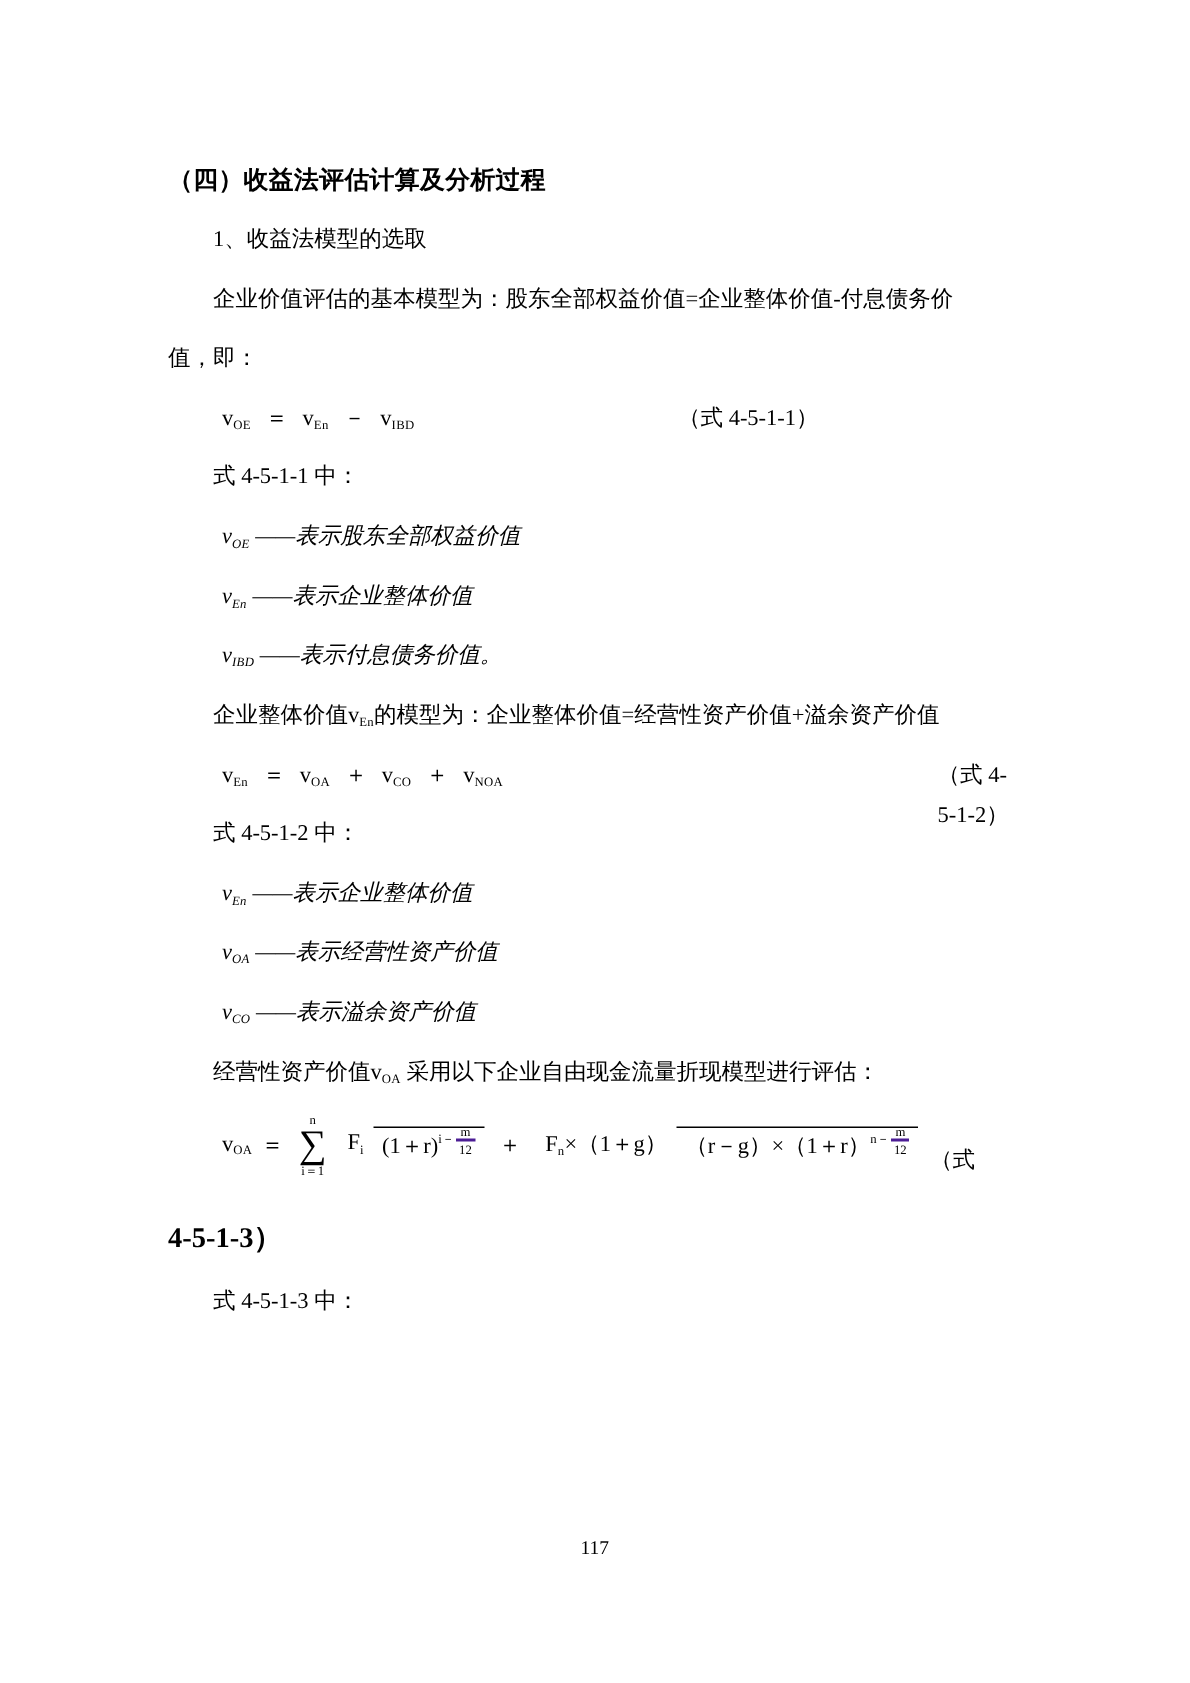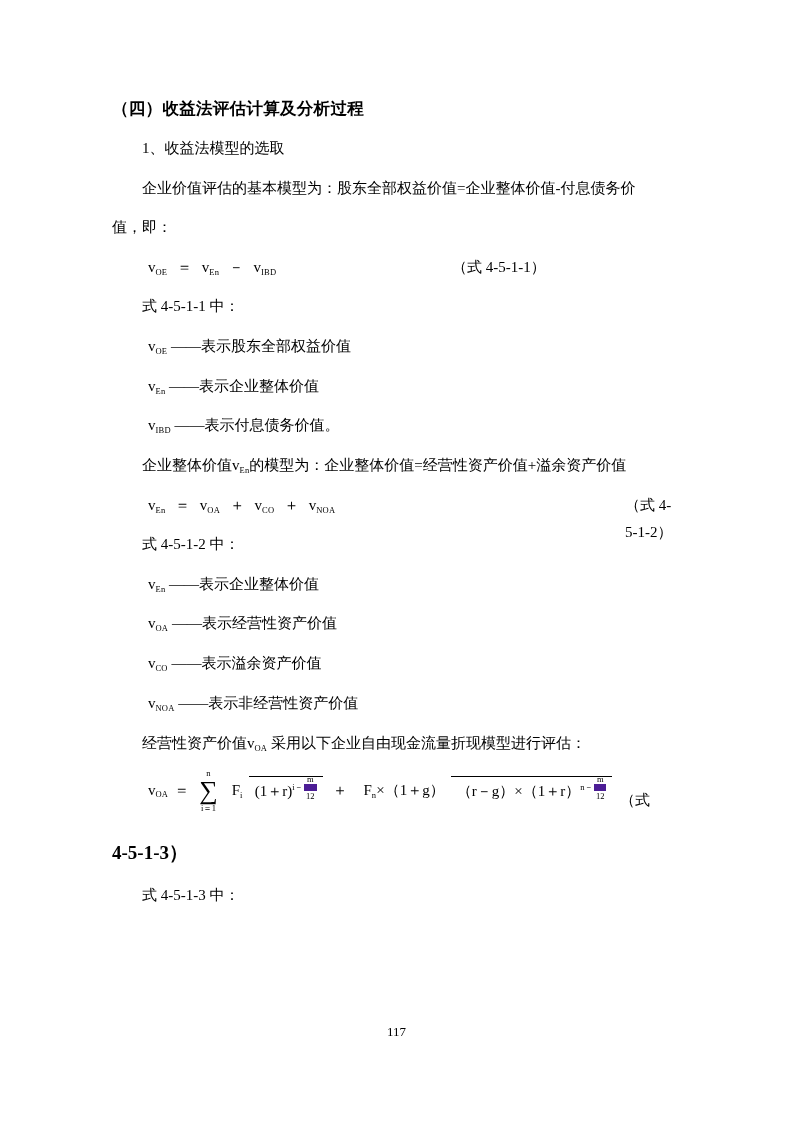--- a/index.html
+++ b/index.html
@@ -20,21 +20,21 @@
     width: 793px;
     height: 1122px;
     box-sizing: border-box;
     padding: 96px 112px 0 112px;
   }
   .heading {
     font-family: "Liberation Sans", "DejaVu Sans", sans-serif;
     font-weight: bold;
     font-size: 16.5px;
     line-height: 1.5;
-    margin: 0 0 14px 0;
+    margin: 12px 0 14px 0;
     letter-spacing: 0.3px;
   }
   p.body-line {
     font-size: 15px;
     line-height: 1.85;
     margin: 0 0 12px 0;
     text-align: justify;
     text-justify: inter-ideograph;
   }
   p.indent1 {
@@ -77,20 +77,21 @@
     font-size: 8.5px;
     vertical-align: baseline;
     position: relative;
     top: -6px;
   }
   .deflist p {
     font-size: 15px;
     line-height: 1.85;
     margin: 0 0 12px 0;
     padding-left: 36px;
+    font-style: italic;
   }
   .big-formula {
     position: relative;
     padding-left: 36px;
     margin: 10px 0 2px 0;
     height: 64px;
   }
   .bf-inner {
     display: inline-flex;
     align-items: center;
@@ -136,21 +137,21 @@
     vertical-align: middle;
     font-size: 8.5px;
     position: relative;
     top: -5px;
     margin-left: 1px;
   }
   .nested-frac .n {
     padding: 0 2px;
   }
   .nested-frac .d {
-    border-top: 7px solid #4c1d95;
+    border-top: 2px solid #4c1d95;
     padding: 0 2px;
     text-align: center;
   }
   .tag-right {
     position: absolute;
     left: 508px;
     top: 22px;
     font-size: 15px;
   }
   .tag-cont {
@@ -233,24 +234,20 @@
       <span class="var">v</span><sub>En</sub>
       <span>——表示企业整体价值</span>
     </p>
     <p>
       <span class="var">v</span><sub>OA</sub>
       <span>——表示经营性资产价值</span>
     </p>
     <p>
       <span class="var">v</span><sub>CO</sub>
       <span>——表示溢余资产价值</span>
-    </p>
-    <p>
-      <span class="var">v</span><sub>NOA</sub>
-      <span>——表示非经营性资产价值</span>
     </p>
   </div>
 
   <p class="body-line indent1">
     <span>经营性资产价值</span><span class="var">v</span><sub>OA</sub>
     <span>采用以下企业自由现金流量折现模型进行评估：</span>
   </p>
 
   <div class="big-formula">
     <span class="bf-inner">

